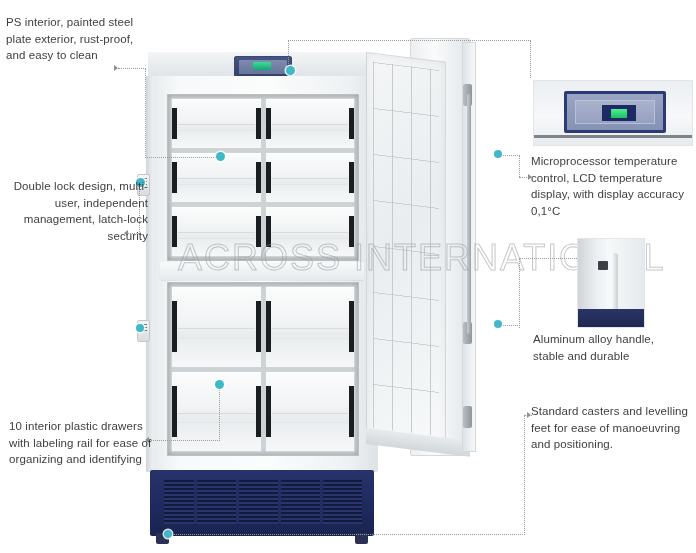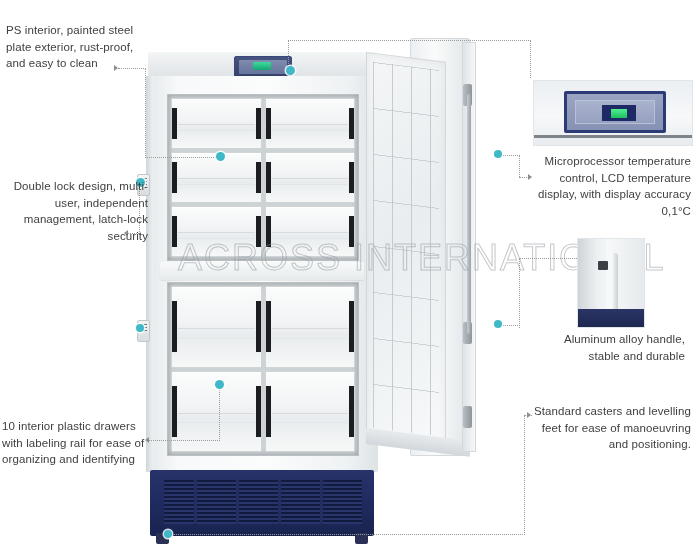--- a/index.html
+++ b/index.html
@@ -9,25 +9,25 @@
     font-family:"Liberation Sans", sans-serif;
     position:relative;
     overflow:hidden;
     color:#3b3b3b;
   }
   .stage{position:absolute;left:0;top:0;width:696px;height:553px;}
 
   
   .callout{position:absolute;font-size:11.5px;line-height:16.5px;color:#404040;letter-spacing:.1px;}
   .callout.left{text-align:left;}
-  .callout.right{text-align:right;}
-
-  #c-interior{left:6px;top:14px;width:140px;margin-top:8px;}
+  .callout.right{text-align:left;}
+
+  #c-interior{left:6px;top:14px;width:140px;}
   #c-lock{left:6px;top:178px;width:142px;text-align:right;}
-  #c-drawers{left:2px;top:418px;width:152px;}
+  #c-drawers{left:9px;top:418px;width:152px;}
   #c-micro{left:531px;top:153px;width:160px;}
   #c-handle{left:533px;top:331px;width:152px;}
   #c-caster{left:531px;top:403px;width:160px;}
 
   
   .lead{position:absolute;}
   .lead.h{border-top:1px dotted #9a9a9a;height:0;}
   .lead.v{border-left:1px dotted #9a9a9a;width:0;}
 
   .arrow{position:absolute;width:0;height:0;}

